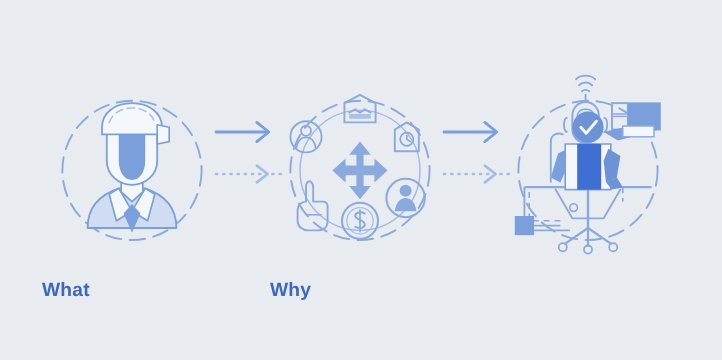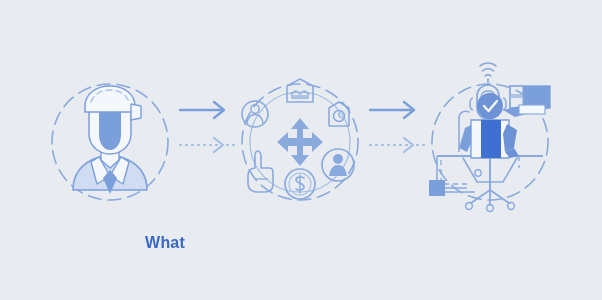--- a/index.html
+++ b/index.html
@@ -34,21 +34,21 @@
     position: absolute;
     left: 0;
     top: 0;
     overflow: visible;
   }
   .step-label {
     position: absolute;
     top: 162px;
     left: 0;
     width: 150px;
-    text-align: right;
+    text-align: left;
     font-size: 16px;
     font-weight: bold;
     color: #3a68c4;
     letter-spacing: 0.2px;
   }
   #step-what  { left: 35px; }
   #step-why   { left: 225px; }
   #step-how   { left: 415px; }
 
   .connector {
@@ -154,20 +154,21 @@
           <line x1="75" y1="103" x2="75" y2="121" stroke="#8aaade" stroke-width="1.4" stroke-linecap="round"></line>
         </g>
 
         <g>
           <circle cx="113" cy="93" r="16" fill="none" stroke="#8aaade" stroke-width="1.7"></circle>
           <circle cx="113" cy="87" r="5" fill="#8aaade"></circle>
           <path d="M104 104 C105 96 109 93 113 93 C117 93 121 96 122 104 Z" fill="#8aaade"></path>
         </g>
       </svg>
     </div>
+    <div class="step-label">Why</div>
   </div>
 
   <div class="connector" id="connector-2">
     <svg width="62" height="70" viewBox="0 0 62 70">
       <g>
         <line x1="2" y1="18" x2="44" y2="18" stroke="#7b9fdb" stroke-width="2.4" stroke-linecap="round"></line>
         <polyline points="36,10 46,18 36,26" fill="none" stroke="#7b9fdb" stroke-width="2.4" stroke-linecap="round" stroke-linejoin="round"></polyline>
       </g>
       <g>
         <line x1="2" y1="53" x2="40" y2="53" stroke="#a3bee6" stroke-width="2.2" stroke-linecap="round" stroke-dasharray="1 5"></line>

